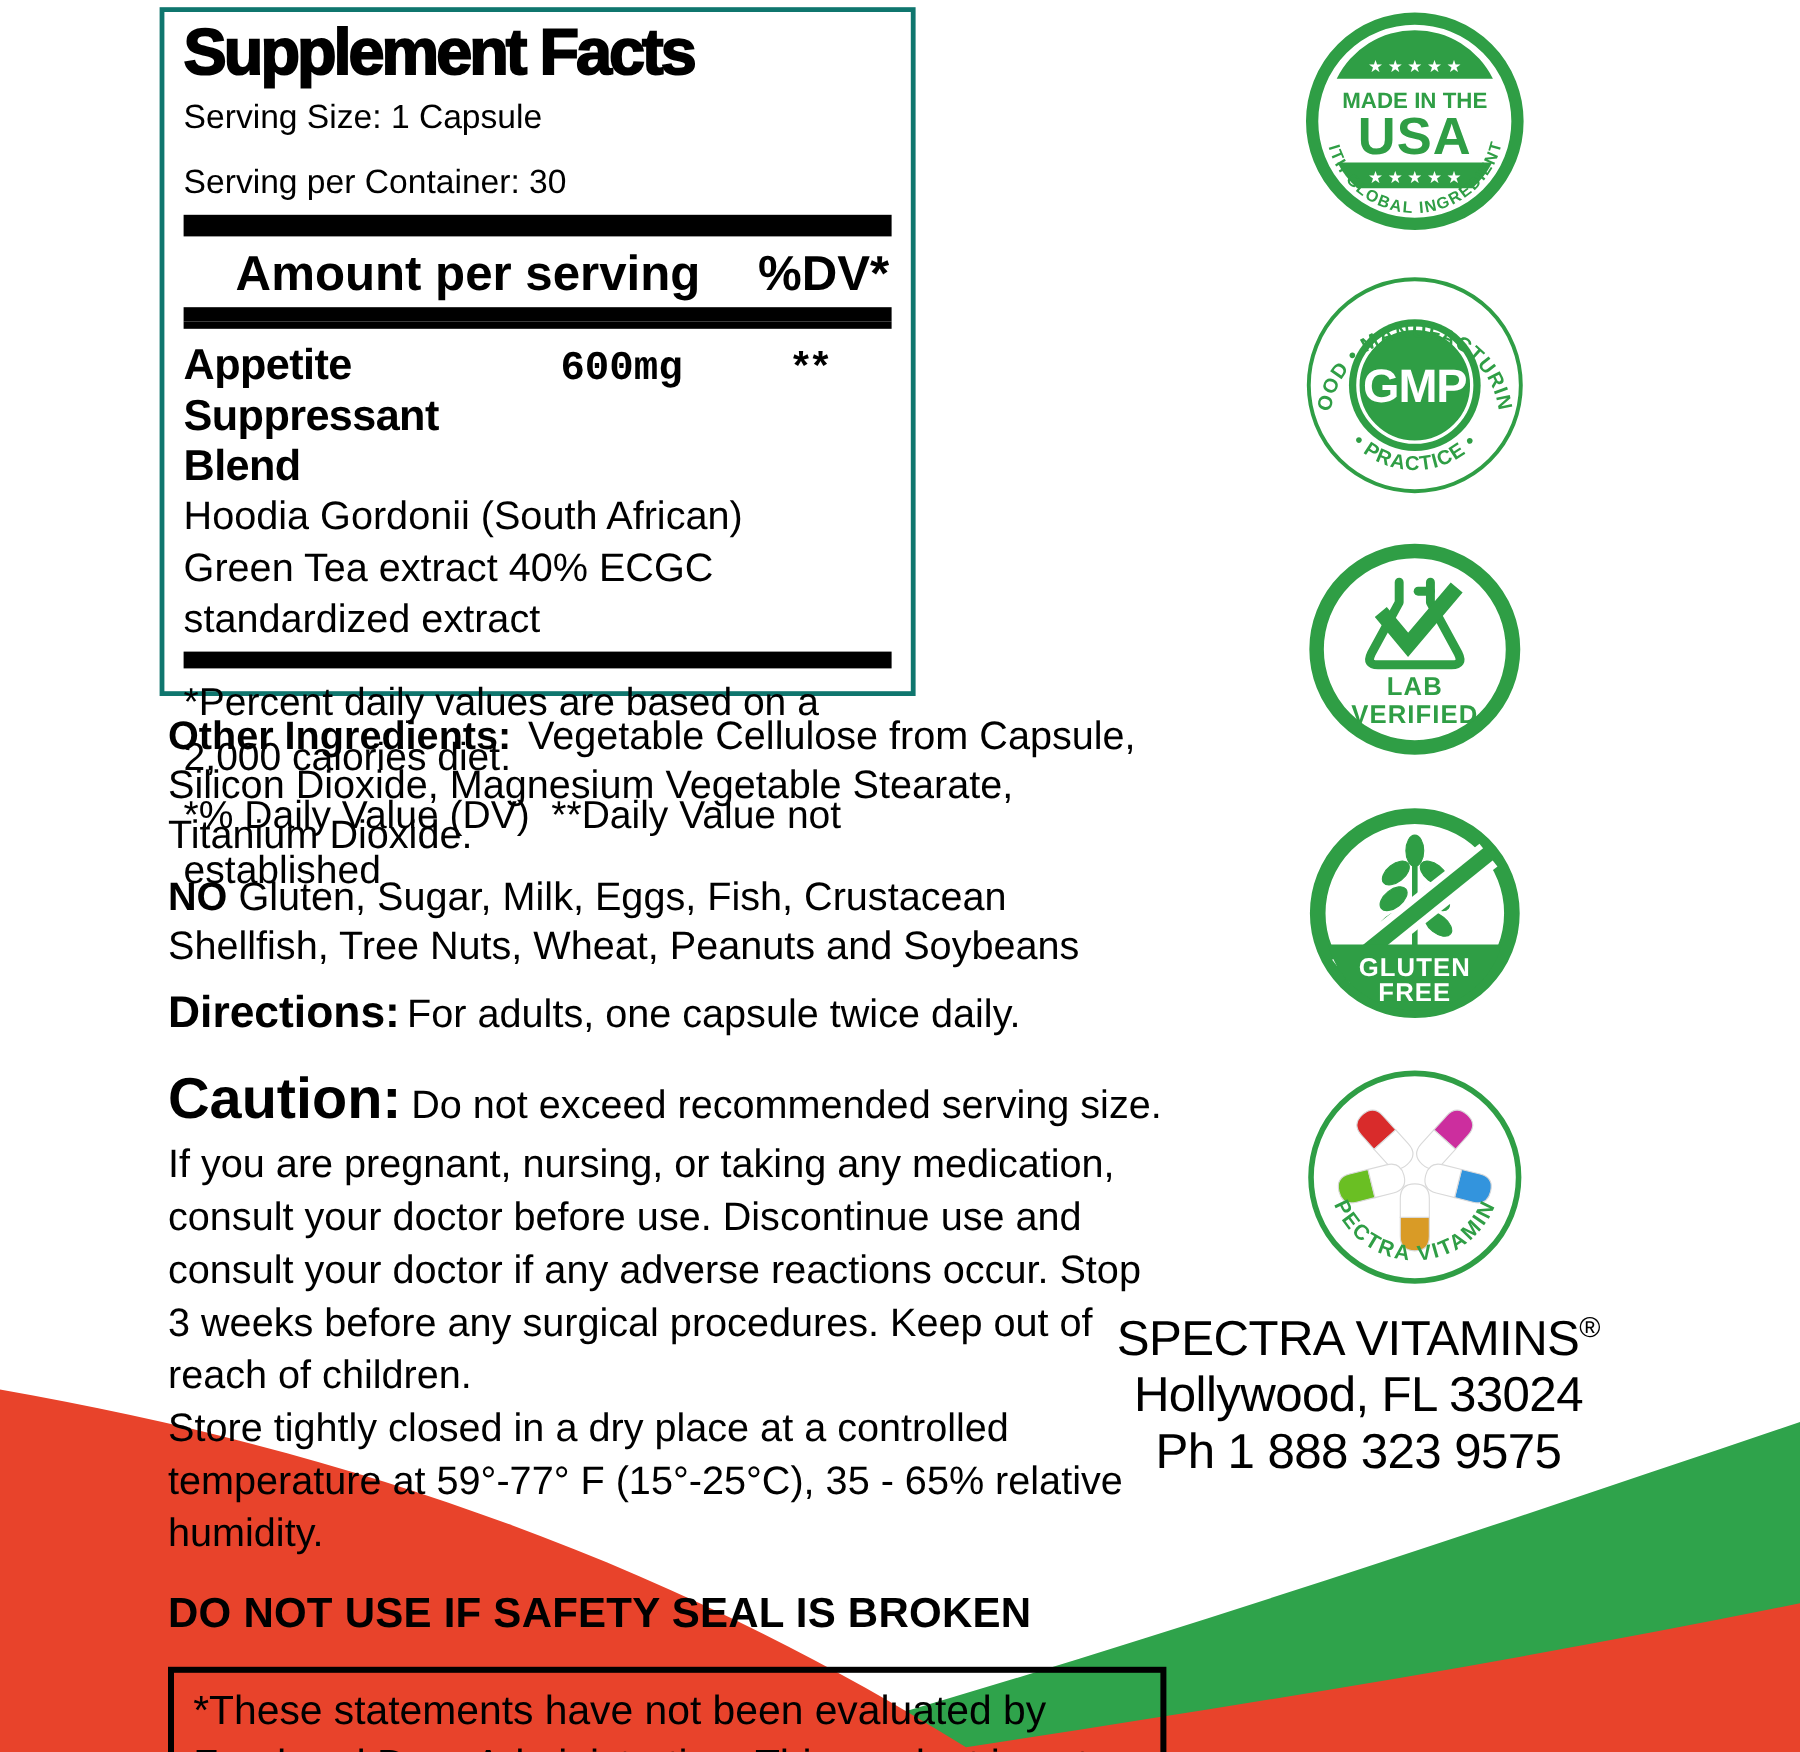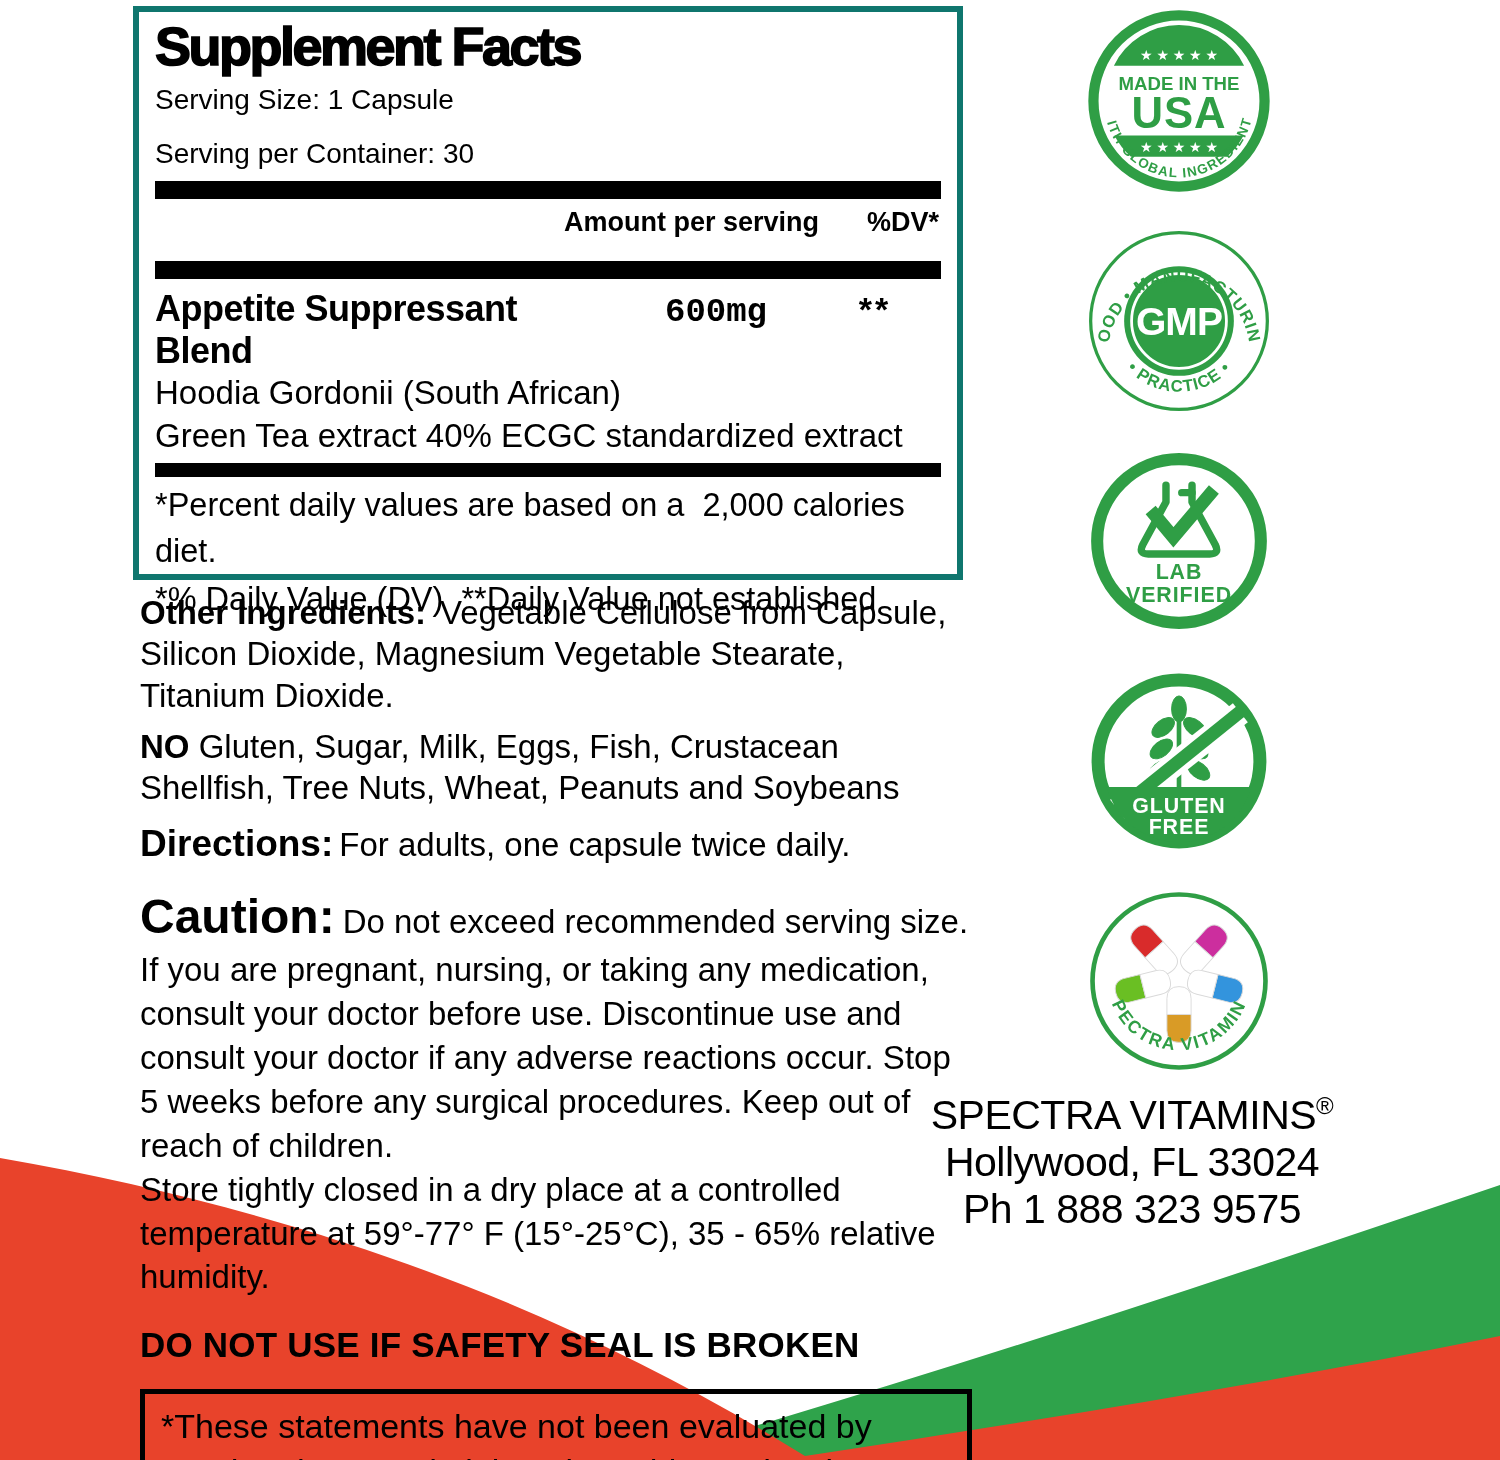--- a/index.html
+++ b/index.html
@@ -4,31 +4,31 @@
 <style>
   * { margin:0; padding:0; box-sizing:border-box; }
   html,body { width:1500px; height:1460px; background:#fff; overflow:hidden;
               font-family:"Liberation Sans","DejaVu Sans",sans-serif; color:#000; }
   #stage { position:relative; width:1500px; height:1460px; background:#fff; overflow:hidden; }
 
   
   #bg-swoosh { position:absolute; left:0; top:0; width:1500px; height:1460px; z-index:0; }
 
   
-  .facts-panel { position:absolute; left:133px; top:6px; width:830px; height:574px;
-                 border:6px solid #0f766e; background:#fff; padding:6px 16px 0 16px; z-index:2; }
+  .facts-panel { position:absolute; left:133px; top:6px; width:630px; height:574px;
+                 border:4px solid #0f766e; background:#fff; padding:6px 16px 0 16px; z-index:2; }
   .facts-title { font-size:54px; font-weight:900; letter-spacing:-2.5px; line-height:1.04;
                  -webkit-text-stroke:1.6px #000; }
   .serving-line { font-size:28px; margin-top:10px; }
   .serving-line + .serving-line { margin-top:22px; }
   .bar-thick { height:18px; background:#000; margin-top:11px; }
   .bar-med   { height:12px; background:#000; }
   .bar-thin  { height:6px;  background:#000; }
   .bar-foot  { height:14px; background:#000; margin-top:5px; }
-  .hdr-row { display:flex; align-items:flex-end; font-weight:bold; font-size:27px; padding:8px 0 23px 0; }
+  .hdr-row { display:flex; align-items:flex-end; font-weight:bold; font-size:41px; padding:8px 0 4px 0; }
   .hdr-row .spacer { flex:1; }
   .col-amount { width:190px; text-align:center; flex:none; }
   .col-dv { width:130px; text-align:right; padding-right:2px; flex:none; }
   .nutrient-row { display:flex; align-items:baseline; font-size:33px; padding:9px 0 11px 0; }
   .nutrient-row .n-name { flex:1; }
   .blend-row { display:flex; align-items:baseline; padding-top:9px;justify-content:center; }
   .blend-row .n-name { flex:1; font-weight:bold; font-size:36px; letter-spacing:-0.5px; }
   .blend-row .col-amount { font-weight:bold; font-size:34px;font-family:Liberation Mono, monospace; }
   .blend-row .col-dv { font-weight:bold; font-size:34px; text-align:center; letter-spacing:3px; }
   .blend-comp { font-size:33px; line-height:1.3; }
@@ -92,21 +92,21 @@
     <div class="blend-comp">Green Tea extract 40% ECGC standardized extract</div>
     <div class="bar-foot"></div>
     <div class="footnote">*Percent daily values are based on a  2,000 calories diet.</div>
     <div class="footnote" style="padding-top:2px;">*% Daily Value (DV)  **Daily Value not established</div>
   </div>
 
   <div class="info-col">
     <p class="p-oi"><span class="lbl-bold lbl-oi">Other Ingredients:</span><span>Vegetable Cellulose from Capsule, Silicon Dioxide, Magnesium Vegetable Stearate, Titanium Dioxide.</span></p>
     <p class="p-no2"><span class="lbl-bold">NO</span> <span>Gluten, Sugar, Milk, Eggs, Fish, Crustacean Shellfish, Tree Nuts, Wheat, Peanuts and Soybeans</span></p>
     <p class="p-dir"><span class="lbl-dir">Directions:</span><span>For adults, one capsule twice daily.</span></p>
-    <p class="p-caution"><span class="lbl-caution">Caution:</span><span>Do not exceed recommended serving size. If you are pregnant, nursing, or taking any medication, consult your doctor before use. Discontinue use and consult your doctor if any adverse reactions occur. Stop 5 weeks before any surgical procedures. Keep out of reach of children.</span></p>
+    <p class="p-caution"><span class="lbl-caution">Caution:</span><span>Do not exceed recommended serving size. If you are pregnant, nursing, or taking any medication, consult your doctor before use. Discontinue use and consult your doctor if any adverse reactions occur. Stop 3 weeks before any surgical procedures. Keep out of reach of children.</span></p>
     <p class="p-storage">Store tightly closed in a dry place at a controlled temperature at 59°-77° F (15°-25°C), 35 - 65% relative humidity.</p>
     <p class="p-seal">DO NOT USE IF SAFETY SEAL IS BROKEN</p>
     <div class="disclaimer-box">
       <p>*These statements have not been evaluated by Food and Drug Administration. This product is not intended to diagnose, treat, cure or prevent any disease.</p>
     </div>
   </div>
 
   <div class="badge-col">
 
     <svg class="badge" viewBox="0 0 200 200">

